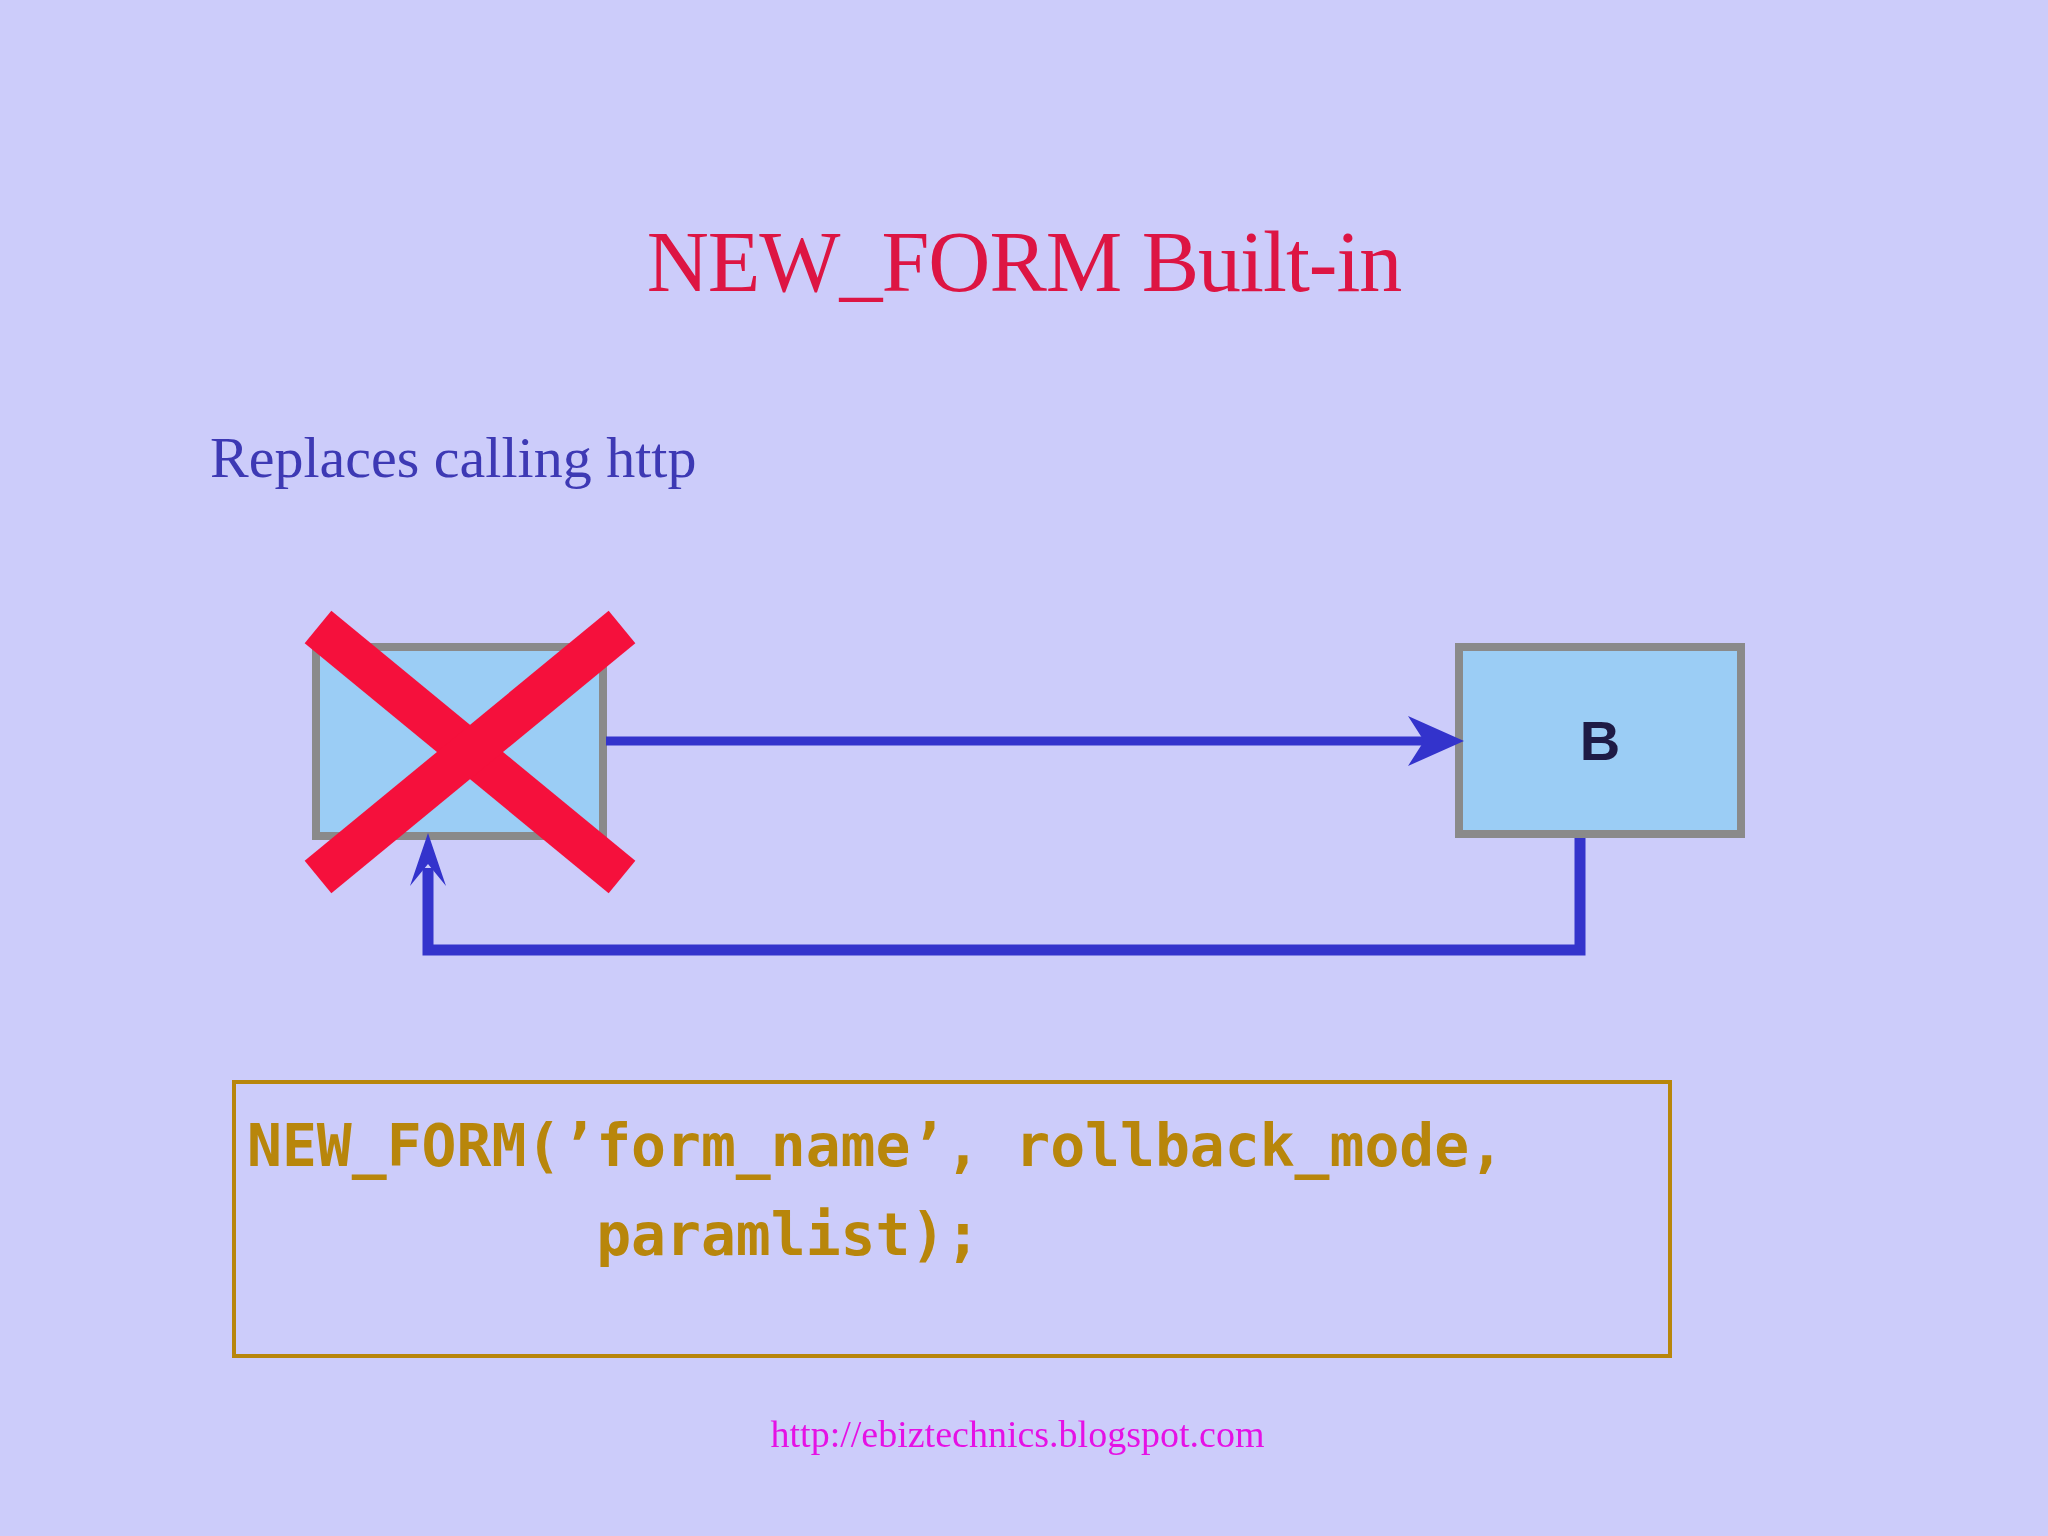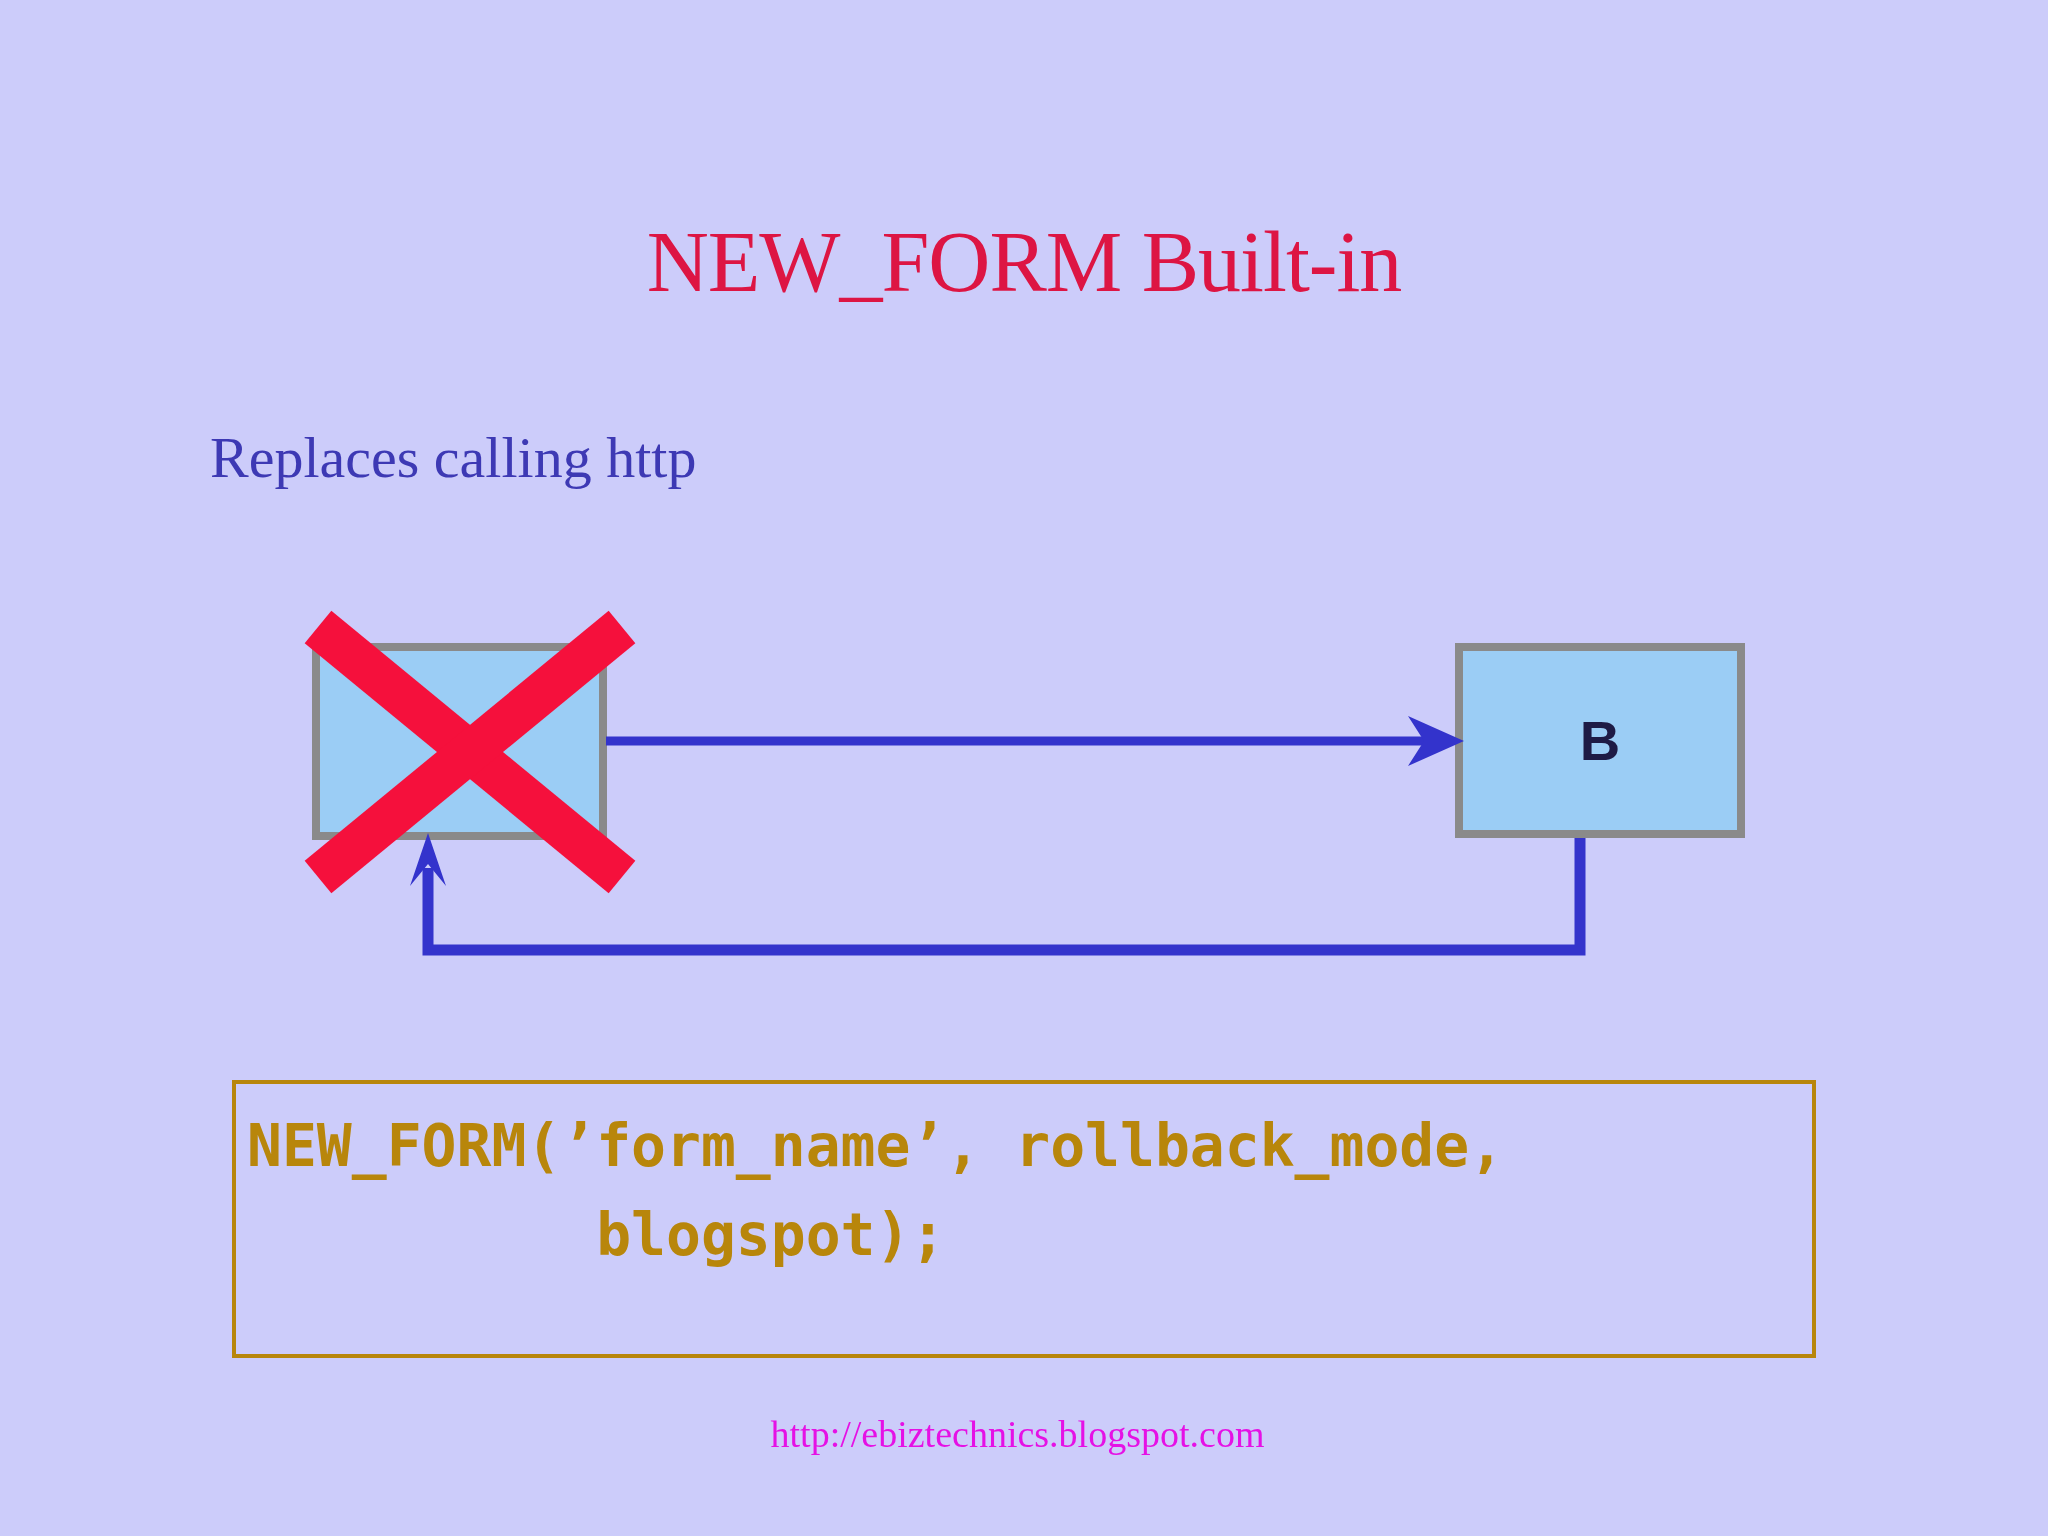--- a/index.html
+++ b/index.html
@@ -42,21 +42,21 @@
   .box-a{left:312px;top:643px;width:295px;height:197px;}
   .box-b{left:1455px;top:643px;width:290px;height:195px;}
   .box-label{
     font-family:"Liberation Sans",sans-serif;
     font-weight:bold;font-size:56px;
     color:var(--box-label);
   }
   svg.overlay{position:absolute;left:0;top:0;pointer-events:none;}
 
   .codebox{
-    position:absolute;left:232px;top:1080px;width:1584px;height:278px;
+    position:absolute;left:232px;top:1080px;width:1440px;height:278px;
     border:4px solid var(--code);
   }
   .codetext{
     position:absolute;left:11px;top:18px;
   }
   .code-line{
     white-space:pre;
     font-family:"DejaVu Sans Mono",monospace;
     font-weight:bold;
     font-size:58px;line-height:89px;
@@ -104,19 +104,19 @@
       <g>
         <line x1="318" y1="627" x2="622" y2="877" stroke="var(--cross)" stroke-width="42"></line>
         <line x1="622" y1="627" x2="318" y2="877" stroke="var(--cross)" stroke-width="42"></line>
       </g>
     </svg>
   </div>
 
   <div class="codebox">
     <div class="codetext">
       <div class="code-line">NEW_FORM(’form_name’, rollback_mode,</div>
-      <div class="code-line">          blogspot);</div>
+      <div class="code-line">          paramlist);</div>
     </div>
   </div>
 
   <div class="footer">http://ebiztechnics.blogspot.com</div>
 
 </div>
 
 </body></html>

